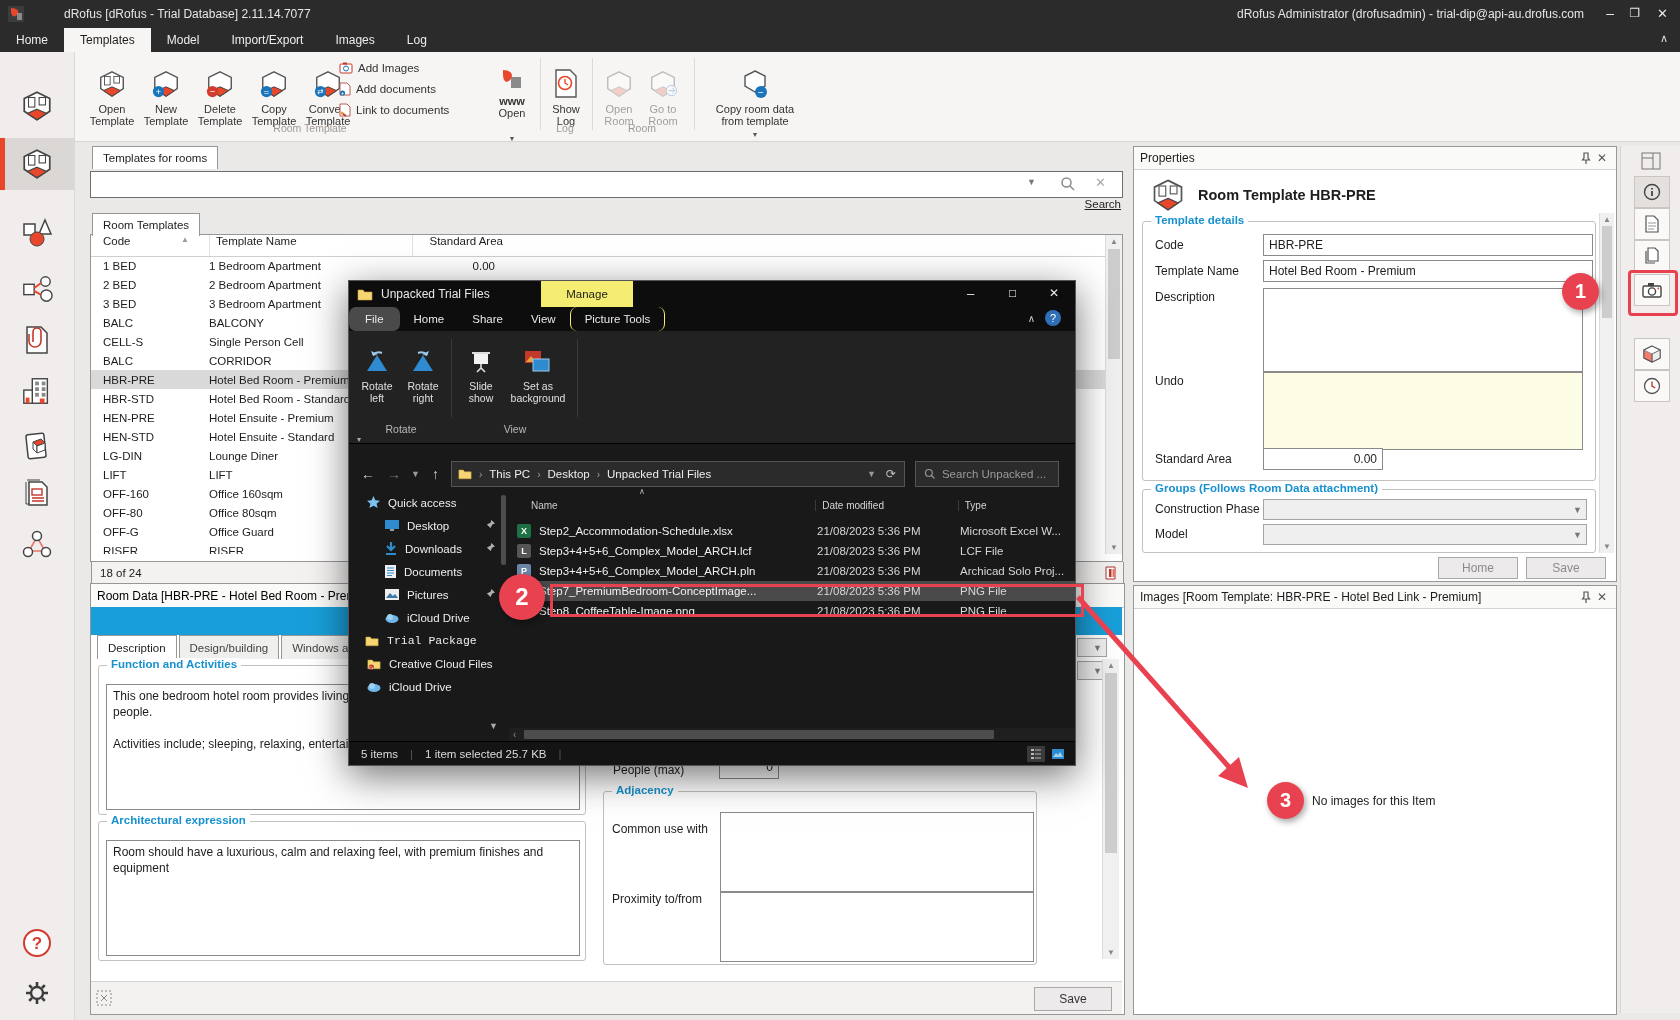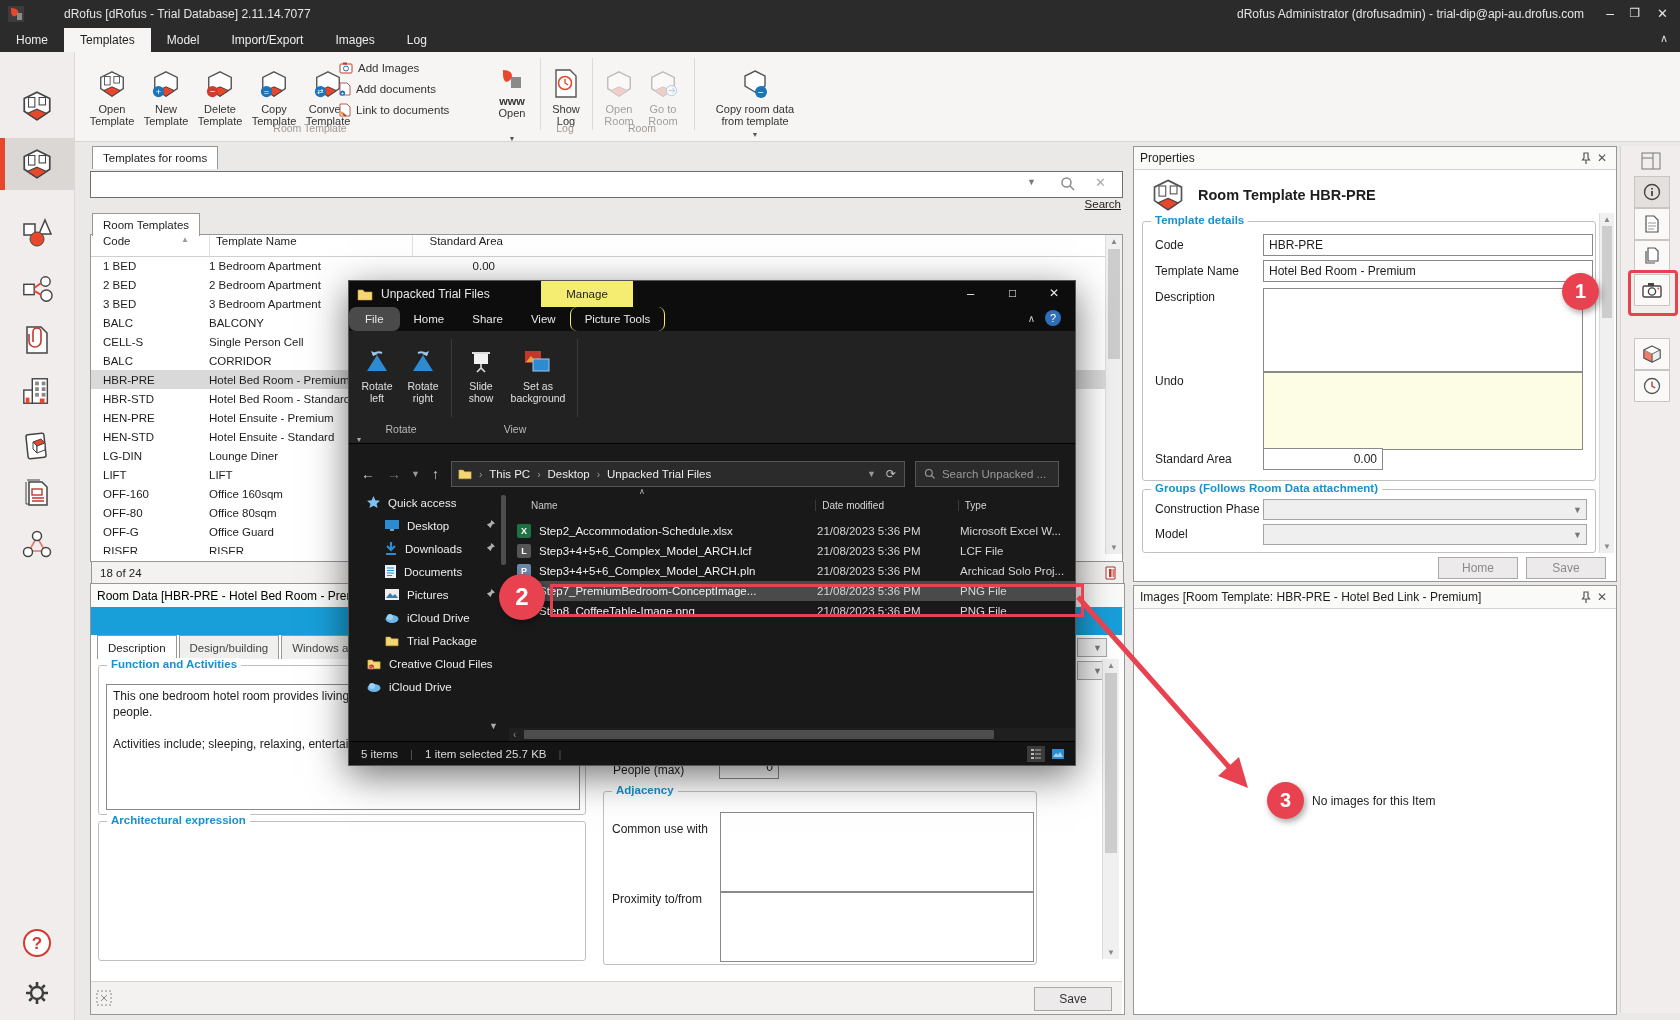--- a/index.html
+++ b/index.html
@@ -462,20 +462,21 @@
 
     <div class="fs" style="left:7px;top:81px;width:486px;height:148px">
       <span class="fs-legend">Function and Activities</span>
       <div class="ta" style="left:7px;top:18px;width:460px;height:118px">This one bedroom hotel room provides living/s
 people.
 
 Activities include; sleeping, relaxing, entertainin</div>
     </div>
     <div class="fs" style="left:7px;top:237px;width:486px;height:138px">
       <span class="fs-legend">Architectural expression</span>
+      <div class="ta" style="left:7px;top:18px;width:460px;height:108px">Room should have a luxurious, calm and relaxing feel, with premium finishes and equipment</div>
     </div>
 
     <span class="lbl" style="left:522px;top:179px">People (max)</span>
     <div class="input" style="left:628px;top:171px;width:48px;height:22px;justify-content:flex-end">
         <span>0</span>
       </div>
     <div class="combo" style="left:986px;top:54px;width:24px;height:17px">▼</div>
     <div class="combo" style="left:986px;top:77px;width:24px;height:17px">▼</div>
     <div class="fs" style="left:512px;top:207px;width:432px;height:172px">
       <span class="fs-legend">Adjacency</span>
@@ -757,21 +758,21 @@
         </div>
         <div class="nav-item" style="padding-left: 36px;">
           <span style="margin-right: 8px; display: inline-flex;">
             <svg width="14" height="10" viewBox="0 0 14 10">
               <ellipse cx="7" cy="6" rx="6.5" ry="4" fill="#6fb6ea"></ellipse>
               <circle cx="5" cy="4" r="3" fill="#9ed1f2"></circle>
             </svg>
           </span>
           <span>iCloud Drive</span>
         </div>
-        <div class="nav-item" style="padding-left: 36px;">
+        <div class="nav-item" style="padding-left: 16px; font-family: Liberation Mono, monospace;">
           <span style="margin-right: 8px; display: inline-flex;">
             <svg width="14" height="12" viewBox="0 0 16 13">
               <path d="M1 2h5l1.5 2H15v8H1z" fill="#f5d673" stroke="#caa33e" stroke-width=".6"></path>
             </svg>
           </span>
           <span>Trial Package</span>
         </div>
         <div class="nav-item" style="padding-left: 18px;">
           <span style="margin-right: 8px; display: inline-flex;">
             <svg width="14" height="12" viewBox="0 0 16 13">

